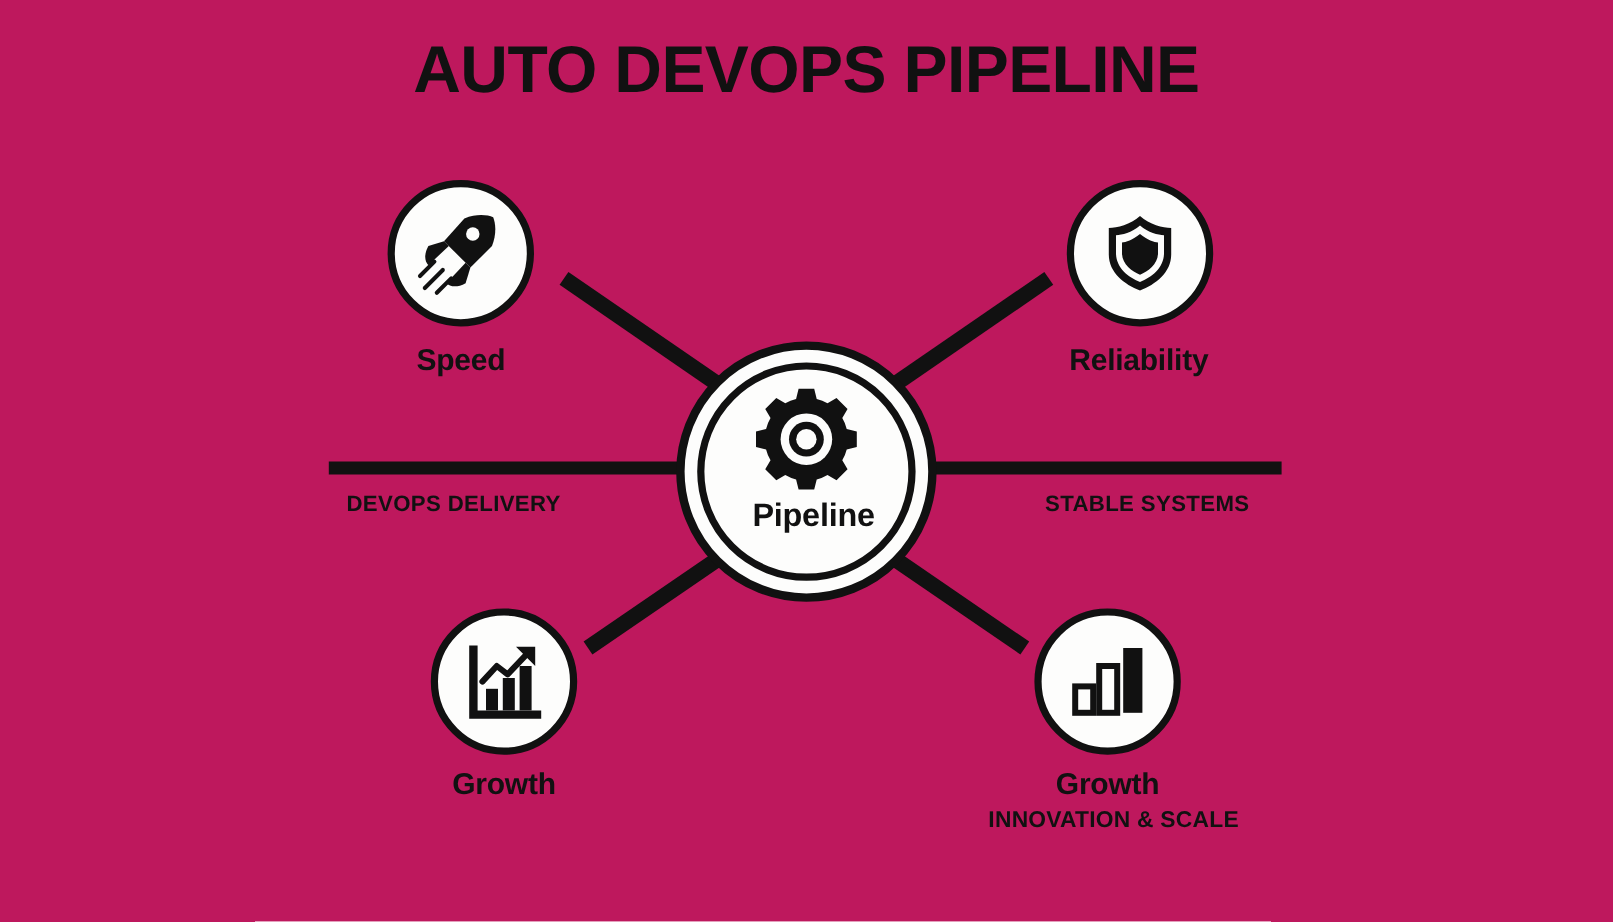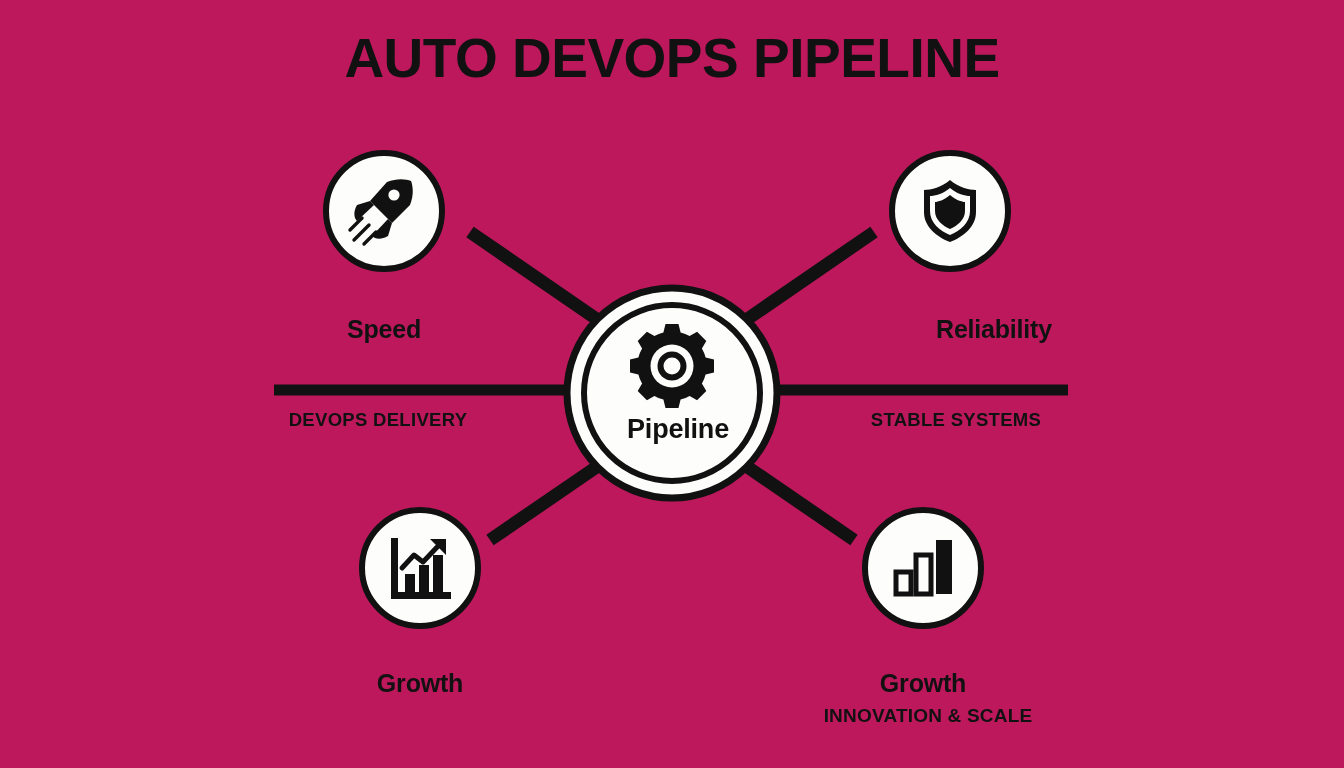--- a/index.html
+++ b/index.html
@@ -34,43 +34,42 @@
     top: 26px;
     left: 672px;
     font-size: 55px;
     font-weight: 800;
     letter-spacing: -0.5px;
   }
   .node-label {
     font-size: 25px;
     font-weight: 700;
     letter-spacing: -0.2px;
-    margin-top: 29px;
   }
   .node-sublabel {
     font-size: 19px;
     font-weight: 700;
     letter-spacing: 0.2px;
   }
   .axis-caption {
     font-size: 18.5px;
     font-weight: 700;
     letter-spacing: 0.3px;
   }
   #center-label {
     font-size: 27px;
     font-weight: 700;
     letter-spacing: -0.2px;
     text-align: center;
   }
   #label-speed       { left: 384px; top: 286px; }
-  #label-reliability { left: 994px; top: 286px; }
+  #label-reliability { left: 949px; top: 286px; }
   #label-growth-left { left: 420px; top: 640px; }
   #label-growth-right{ left: 923px; top: 640px; }
-  #sublabel-growth-right { left: 928px; top: 673px; margin-top: 32px; }
+  #sublabel-growth-right { left: 928px; top: 673px; }
   #caption-left  { left: 378px; top: 409px; }
   #caption-right { left: 956px; top: 409px; text-align: center; }
   #center-label  { left: 678px; top: 414px; }
 </style>
 </head>
 <body>
 
 <div id="canvas">
 
   <svg id="diagram-svg" viewBox="0 0 1344 768">

